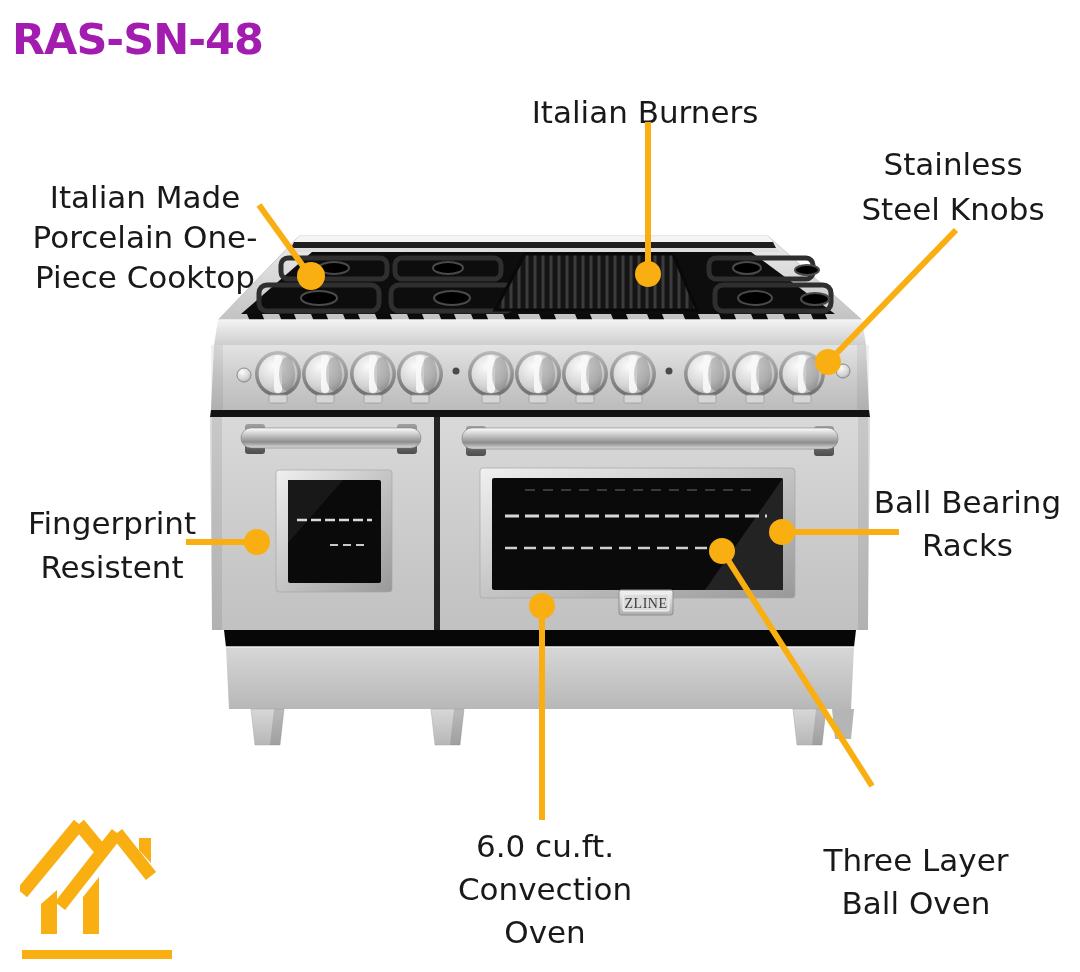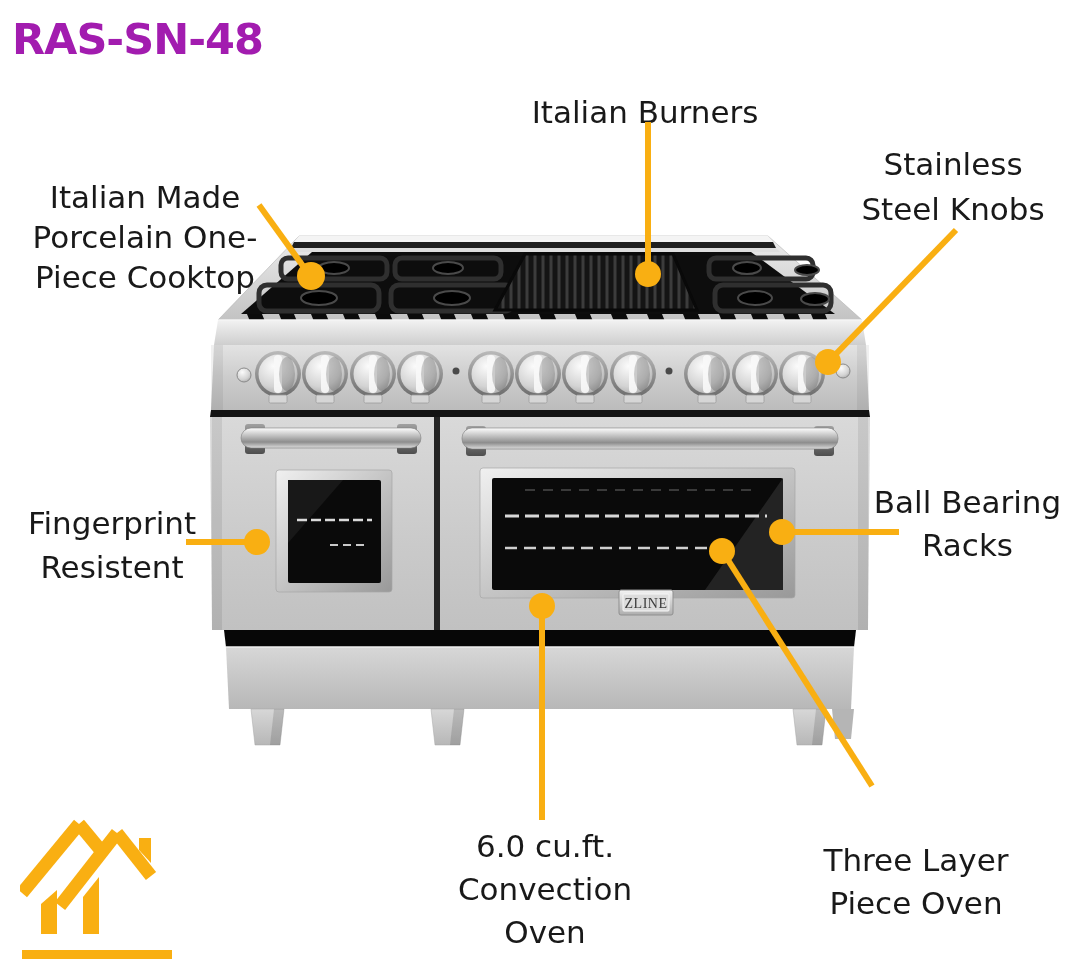--- a/index.html
+++ b/index.html
@@ -335,21 +335,21 @@
     <span>Resistent</span>
   </div>
 
   <div class="callout-label lbl-racks">
     <span>Ball Bearing</span>
     <span>Racks</span>
   </div>
 
   <div class="callout-label lbl-glass">
     <span>Three Layer</span>
-    <span>Piece Oven</span>
+    <span>Ball Oven</span>
   </div>
 
   <div class="callout-label lbl-convection">
     <span>6.0 cu.ft.</span>
     <span>Convection</span>
     <span>Oven</span>
   </div>
 
   <svg class="overlay-svg" viewBox="0 0 1080 972" aria-hidden="true">
     <g stroke="#F9AF12" fill="#F9AF12" stroke-width="6">

